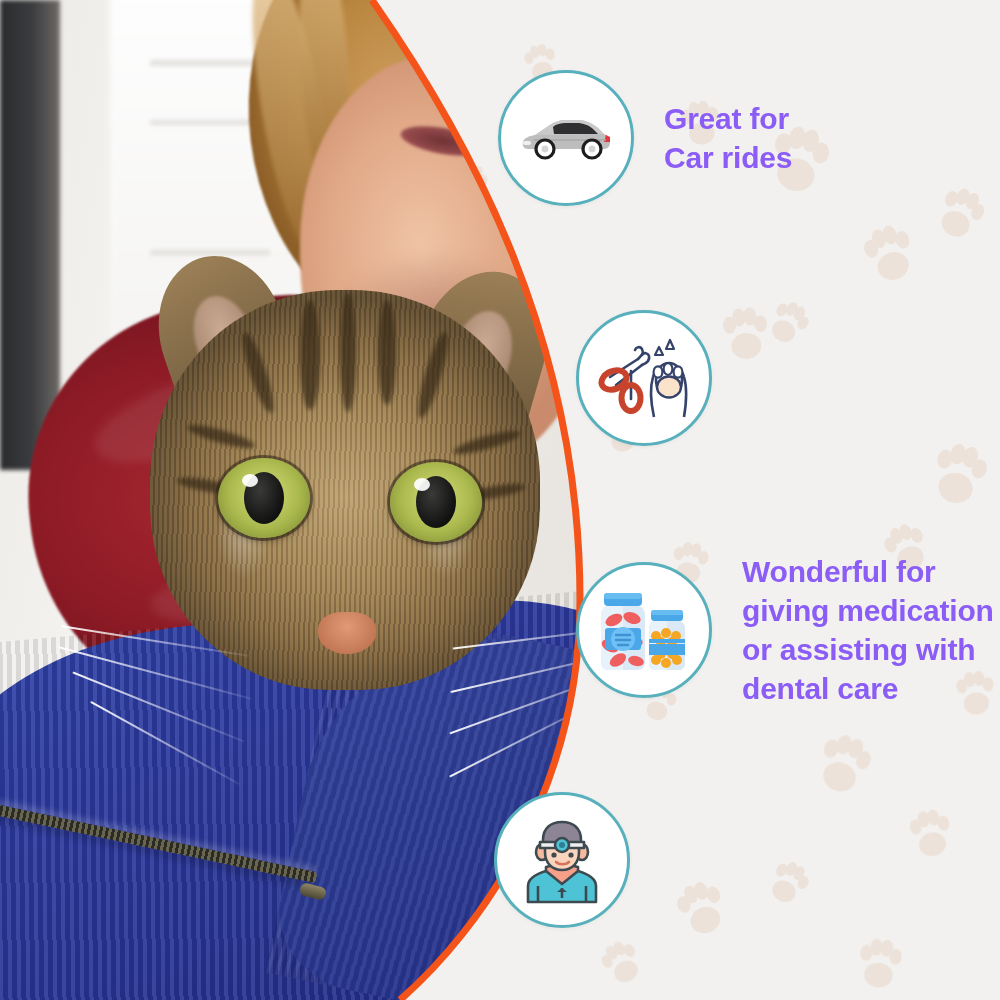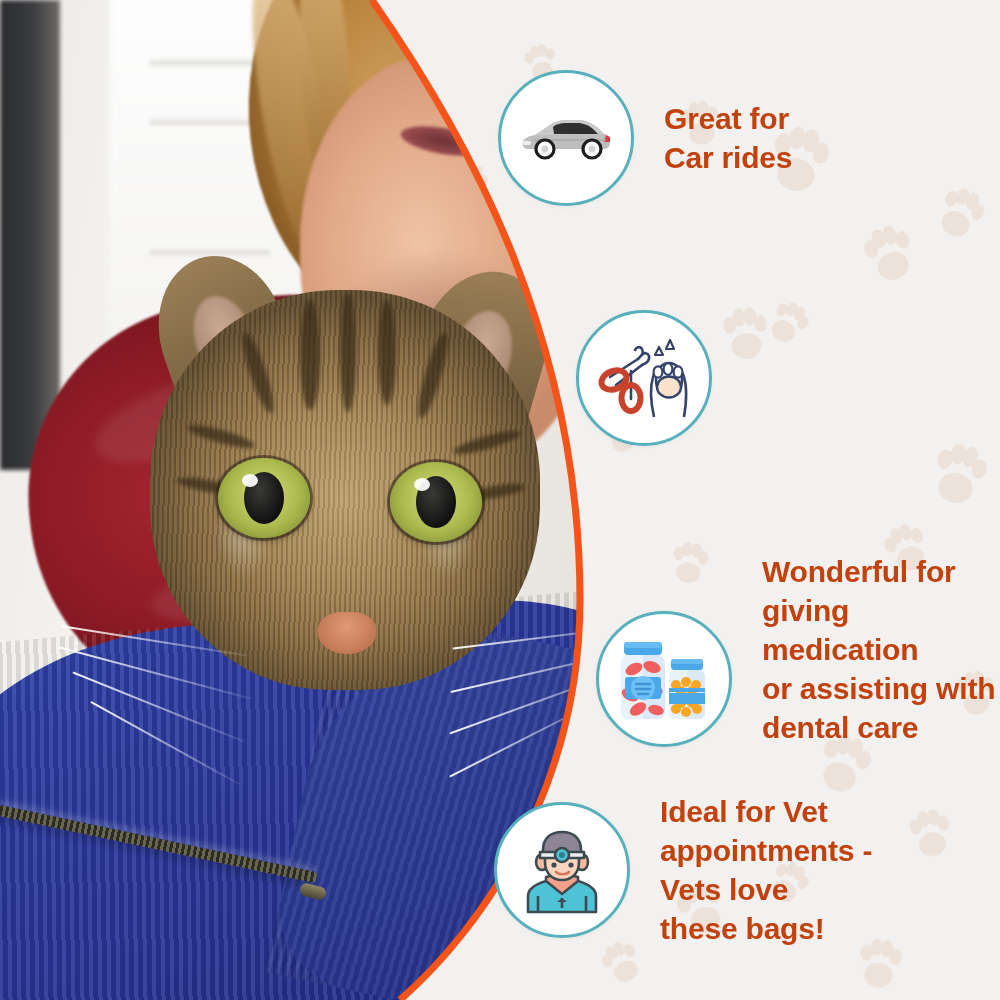--- a/index.html
+++ b/index.html
@@ -173,31 +173,31 @@
   .feature { position:absolute; display:flex; align-items:center; }
   .f-icon {
     width:130px; height:130px; border-radius:50%;
     background:#ffffff; border:3px solid #57b0bc;
     display:flex; align-items:center; justify-content:center;
     flex:0 0 130px;
     box-shadow:0 1px 4px rgba(0,0,0,.05);
   }
   .f-text {
     margin-left:30px;
-    color:#c2410c;
+    color:#8b5cf6;
     font-size:30px;
     line-height:1.30;
     font-weight:600;
     letter-spacing:-.2px;
     white-space:pre-line;
   }
 
   .feature.f1 { left:498px; top:70px; }
   .feature.f2 { left:576px; top:310px; }
-  .feature.f3 { left:596px; top:552px;align-items:flex-end; }
+  .feature.f3 { left:576px; top:552px; }
   .feature.f4 { left:494px; top:792px; }
 </style>
 </head>
 <body>
 
 <div id="page">
 
   <div class="paw-layer">
     <svg width="1000" height="1000" style="position:absolute;inset:0;">
       <defs>
@@ -430,20 +430,16 @@
           </g>
           <circle cx="38" cy="41" r="2.6" fill="#3d4a4f"></circle>
           <circle cx="55" cy="41" r="2.6" fill="#3d4a4f"></circle>
           <path d="M40 48 C43 51 50 51 53 48" stroke="#d9735c" stroke-width="2.6" fill="none" stroke-linecap="round"></path>
           <path d="M22 72 V88" stroke="#3d4a4f" stroke-width="2.6"></path>
           <path d="M70 72 V88" stroke="#3d4a4f" stroke-width="2.6"></path>
           <path d="M46 74 V84" stroke="#3d4a4f" stroke-width="2.6"></path>
           <path d="M41 78 L46 74 L51 78 Z" fill="#3d4a4f"></path>
         </svg>
       </div>
-      <div class="f-text">Ideal for Vet
-appointments -
-Vets love
-these bags!</div>
     </div>
 
   </div>
 </div>
 
 </body></html>

